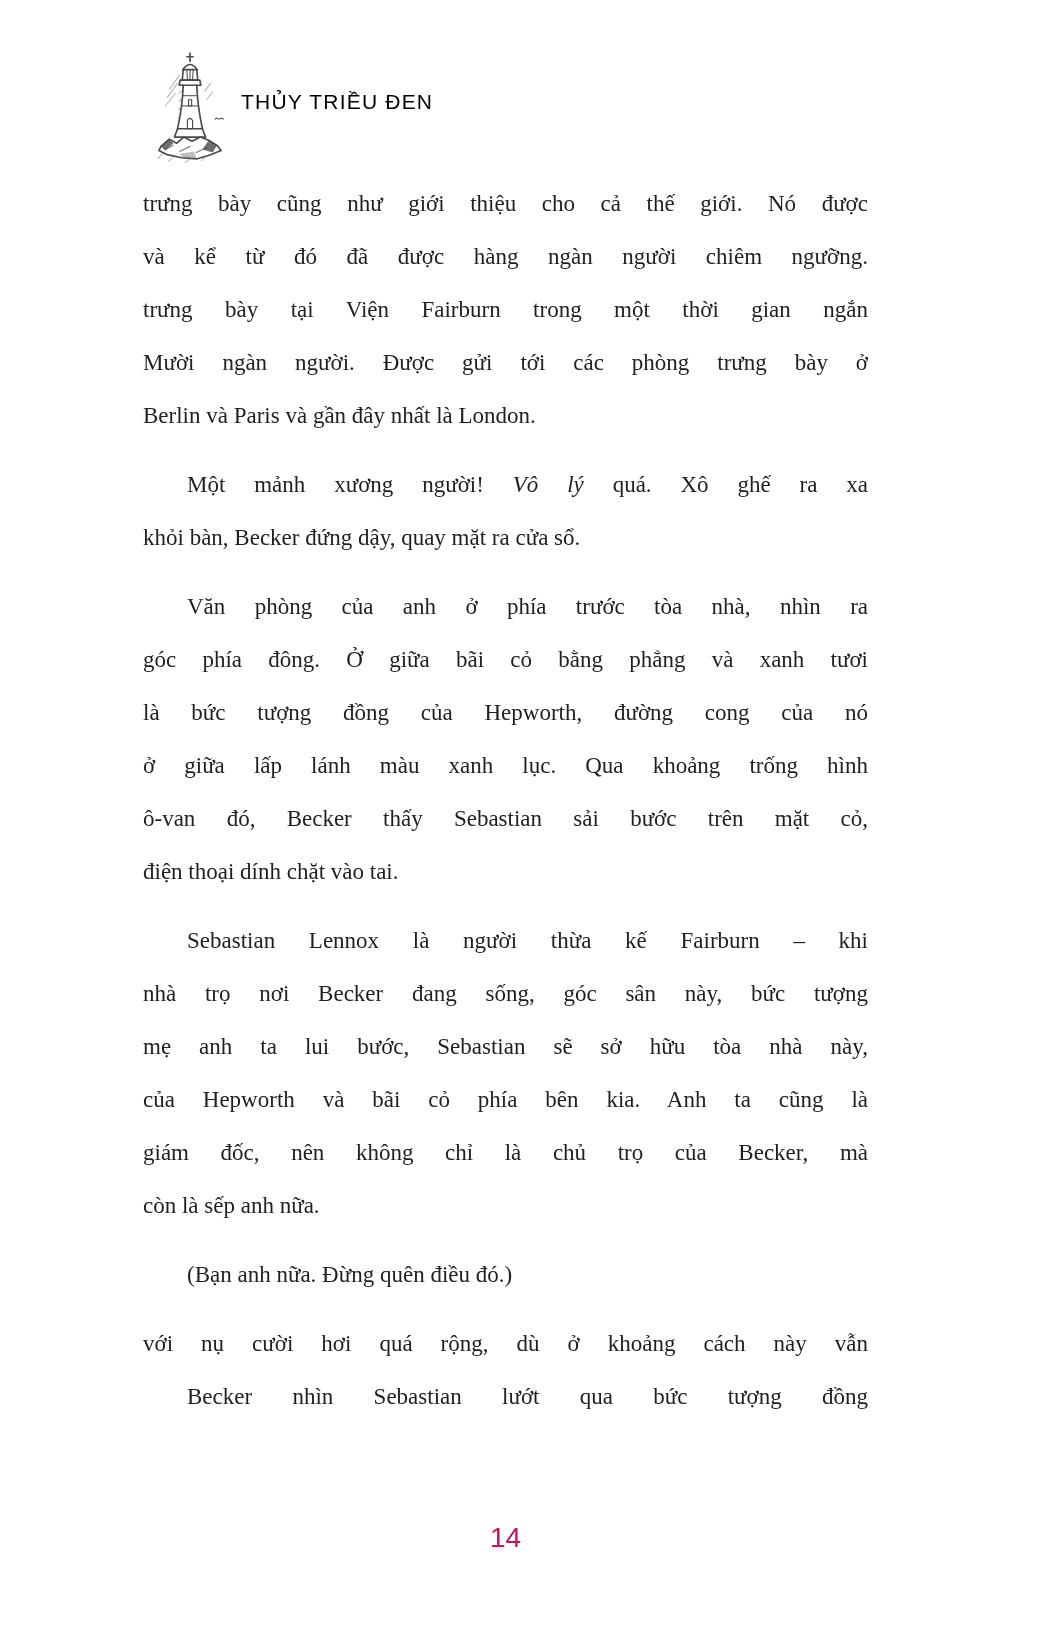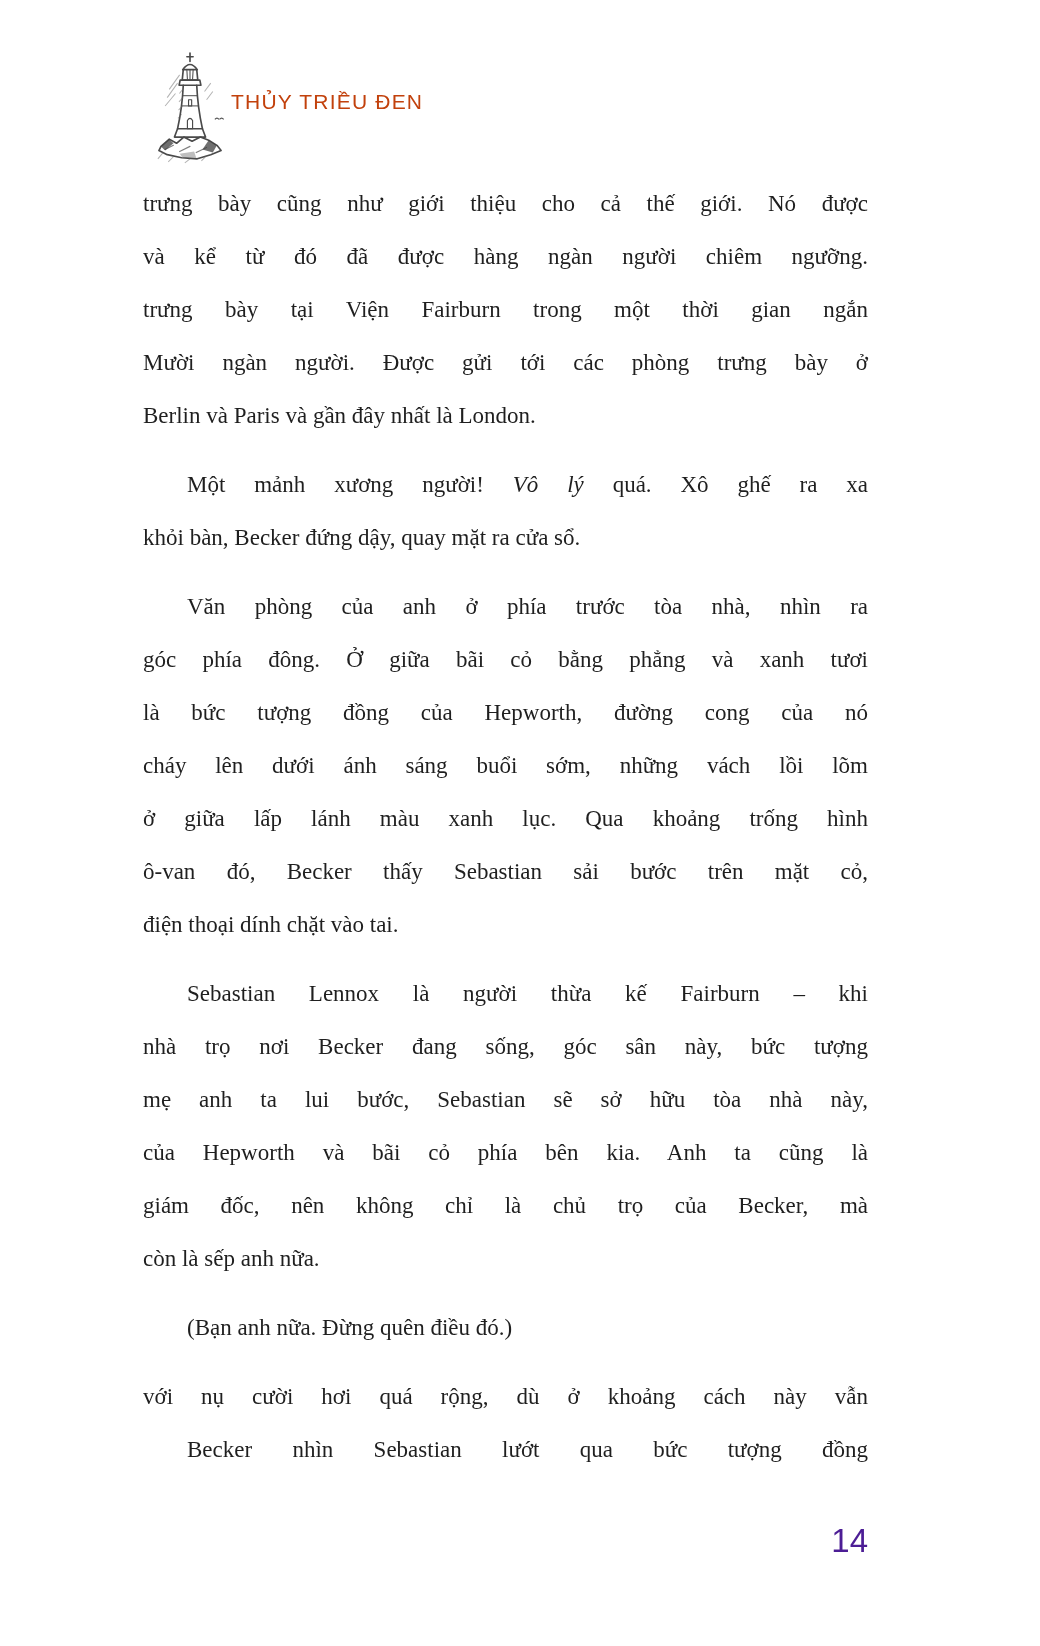--- a/index.html
+++ b/index.html
@@ -14,28 +14,28 @@
   }
   .logo {
     position: absolute;
     left: 148px;
     top: 50px;
     width: 84px;
     height: 114px;
   }
   .running-head {
     position: absolute;
-    left: 231px;
+    left: 241px;
     top: 86px;
     font-family: "Liberation Sans", sans-serif;
     font-size: 21px;
     line-height: 32px;
     letter-spacing: 1.2px;
     font-weight: 500;
-    color: #c2410c;
+    color: #000000;
   }
   .body-text {
     position: absolute;
     left: 143px;
     top: 177px;
     width: 725px;
     font-size: 23px;
     line-height: 53px;
   }
   .para { margin: 0 0 16px 0; }
@@ -46,24 +46,24 @@
     text-justify: inter-word;
   }
   .line.noj { text-align-last: left; }
   .line.indent { text-indent: 44px; }
   .em { font-style: italic; }
   .page-number {
     position: absolute;
     left: 143px;
     top: 1522px;
     width: 725px;
-    text-align: right;
+    text-align: center;
     font-family: "Liberation Sans", sans-serif;
-    font-size: 33px;
-    color: #4c1d95;
+    font-size: 28px;
+    color: #be185d;
   }
 </style>
 </head>
 <body>
 
 <div class="page">
 
   <div class="logo">
     <svg viewBox="0 0 80 110" width="84" height="114" aria-hidden="true">
       <g stroke="#4a4a4a" fill="none" stroke-width="1.6" stroke-linecap="round" stroke-linejoin="round">
@@ -108,21 +108,20 @@
         <div class="line noj"><span>Berlin và Paris và gần đây nhất là London.</span></div>
       </div>
       <div class="para">
         <div class="line indent"><span>Một mảnh xương người! </span><span class="em">Vô lý</span><span> quá. Xô ghế ra xa</span></div>
         <div class="line noj"><span>khỏi bàn, Becker đứng dậy, quay mặt ra cửa sổ.</span></div>
       </div>
       <div class="para">
         <div class="line indent"><span>Văn phòng của anh ở phía trước tòa nhà, nhìn ra</span></div>
         <div class="line"><span>góc phía đông. Ở giữa bãi cỏ bằng phẳng và xanh tươi</span></div>
         <div class="line"><span>là bức tượng đồng của Hepworth, đường cong của nó</span></div>
-        <div class="line"><span>cháy lên dưới ánh sáng buổi sớm, những vách lồi lõm</span></div>
         <div class="line"><span>ở giữa lấp lánh màu xanh lục. Qua khoảng trống hình</span></div>
         <div class="line"><span>ô-van đó, Becker thấy Sebastian sải bước trên mặt cỏ,</span></div>
         <div class="line noj"><span>điện thoại dính chặt vào tai.</span></div>
       </div>
       <div class="para">
         <div class="line indent"><span>Sebastian Lennox là người thừa kế Fairburn – khi</span></div>
         <div class="line"><span>nhà trọ nơi Becker đang sống, góc sân này, bức tượng</span></div>
         <div class="line"><span>mẹ anh ta lui bước, Sebastian sẽ sở hữu tòa nhà này,</span></div>
         <div class="line"><span>của Hepworth và bãi cỏ phía bên kia. Anh ta cũng là</span></div>
         <div class="line"><span>giám đốc, nên không chỉ là chủ trọ của Becker, mà</span></div>

